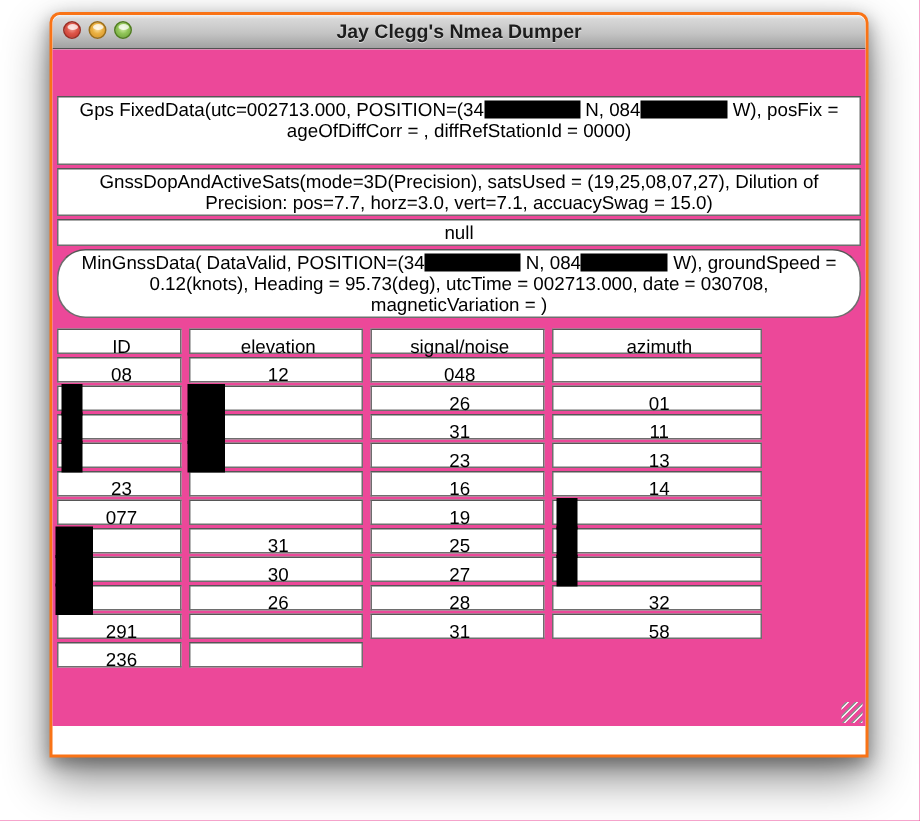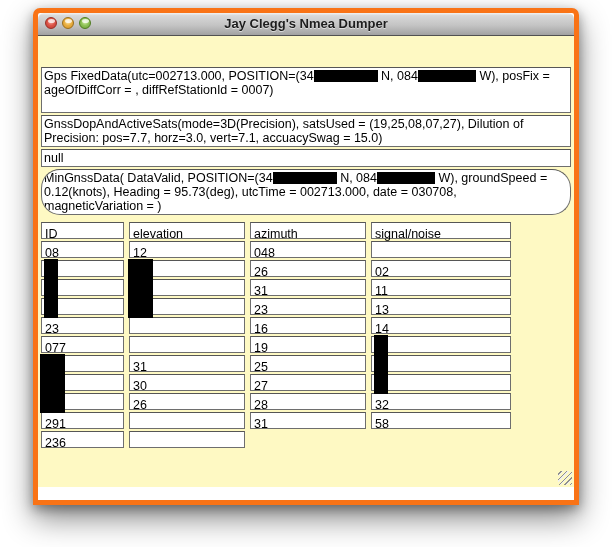--- a/index.html
+++ b/index.html
@@ -7,21 +7,21 @@
     width:613px;height:547px;overflow:hidden;background:#ffffff;
     font-family:"Liberation Sans","DejaVu Sans",sans-serif;
     -webkit-font-smoothing:antialiased;
   }
   .stage{position:relative;width:613px;height:547px;}
 
   
   .window{
     position:absolute;left:33px;top:8px;width:546px;height:497px;
     background:#ffffff;
-    border:5px solid #f97316;
+    border:2px solid #f97316;
     border-radius:7px 7px 0 0;
     box-shadow:0 14px 30px rgba(0,0,0,.45),0 4px 12px rgba(0,0,0,.35);
     box-sizing:border-box;
   }
   .titlebar{
     position:relative;height:22px;
     background:linear-gradient(#f2f2f2 0%,#d8d8d8 12%,#c4c4c4 55%,#a2a2a2 100%);
     border-bottom:1px solid #515151;
     border-radius:6px 6px 0 0;
   }
@@ -36,21 +36,21 @@
     box-sizing:border-box;position:relative;
   }
   .light::after{ 
     content:"";position:absolute;left:2px;top:1px;width:7px;height:4px;
     border-radius:50%;background:rgba(255,255,255,.75);filter:blur(.4px);
   }
   .light.red{border:1px solid #992e25;background:radial-gradient(circle at 50% 40%,#f4a49a 0%,#dd5548 45%,#bf382e 100%);}
   .light.yellow{border:1px solid #9a6e1b;background:radial-gradient(circle at 50% 40%,#ffe7ae 0%,#eab041 45%,#d3912a 100%);}
   .light.green{border:1px solid #507d20;background:radial-gradient(circle at 50% 40%,#d7efb0 0%,#90c457 45%,#699f37 100%);}
 
-  .content{position:relative;height:451px;background:#fef9c3;}
+  .content{position:relative;height:451px;background:#ec4899;text-align:center;}
 
   
   .fields{padding:31px 3px 0 3px;}
   .textarea{
     border:1px solid #6e6e6e;border-top-color:#565656;background:#fff;
     margin-bottom:2px;padding:1px 2px;box-sizing:border-box;
     font-size:12.5px;line-height:14px;color:#000;overflow:hidden;
   }
   .tline{white-space:nowrap;}
   .redact-inline{
@@ -99,52 +99,52 @@
         <span class="light yellow"></span>
         <span class="light green"></span>
       </div>
       <div class="title">Jay Clegg's Nmea Dumper</div>
     </div>
 
     <div class="content">
       <div class="fields" id="fields">
           <div class="textarea" style="height: 46px;">
             <div class="tline"><span>Gps FixedData(utc=002713.000, POSITION=(34</span><span class="redact-inline" style="width: 64px;"></span><span> N, 084</span><span class="redact-inline" style="width: 58px;"></span><span> W), posFix =</span></div>
-            <div class="tline"><span>ageOfDiffCorr = , diffRefStationId = 0007)</span></div>
+            <div class="tline"><span>ageOfDiffCorr = , diffRefStationId = 0000)</span></div>
           </div>
           <div class="textarea" style="height: 32px;">
             <div class="tline"><span>GnssDopAndActiveSats(mode=3D(Precision), satsUsed = (19,25,08,07,27), Dilution of</span></div>
             <div class="tline"><span>Precision: pos=7.7, horz=3.0, vert=7.1, accuacySwag = 15.0)</span></div>
           </div>
           <div class="textarea" style="height: 18px;">
             <div class="tline"><span>null</span></div>
           </div>
           <div class="textarea" style="height: 46px; border-radius: 19px;">
             <div class="tline"><span>MinGnssData( DataValid, POSITION=(34</span><span class="redact-inline" style="width: 64px;"></span><span> N, 084</span><span class="redact-inline" style="width: 58px;"></span><span> W), groundSpeed =</span></div>
             <div class="tline"><span>0.12(knots), Heading = 95.73(deg), utcTime = 002713.000, date = 030708,</span></div>
             <div class="tline"><span>magneticVariation = )</span></div>
           </div>
         </div>
       <div class="sat-table" id="sat-table">
           <div class="cell">ID</div>
           <div class="cell">elevation</div>
+          <div class="cell">signal/noise</div>
           <div class="cell">azimuth</div>
-          <div class="cell">signal/noise</div>
           <div class="cell">08</div>
           <div class="cell">12</div>
           <div class="cell">048</div>
           <div class="cell"></div>
           <div class="cell">
             <span class="rbox elev"></span>
           </div>
           <div class="cell">
             <span class="rbox azim"></span>
           </div>
           <div class="cell">26</div>
-          <div class="cell">02</div>
+          <div class="cell">01</div>
           <div class="cell">
             <span class="rbox elev"></span>
           </div>
           <div class="cell">
             <span class="rbox azim"></span>
           </div>
           <div class="cell">31</div>
           <div class="cell">11</div>
           <div class="cell">
             <span class="rbox elev"></span>

